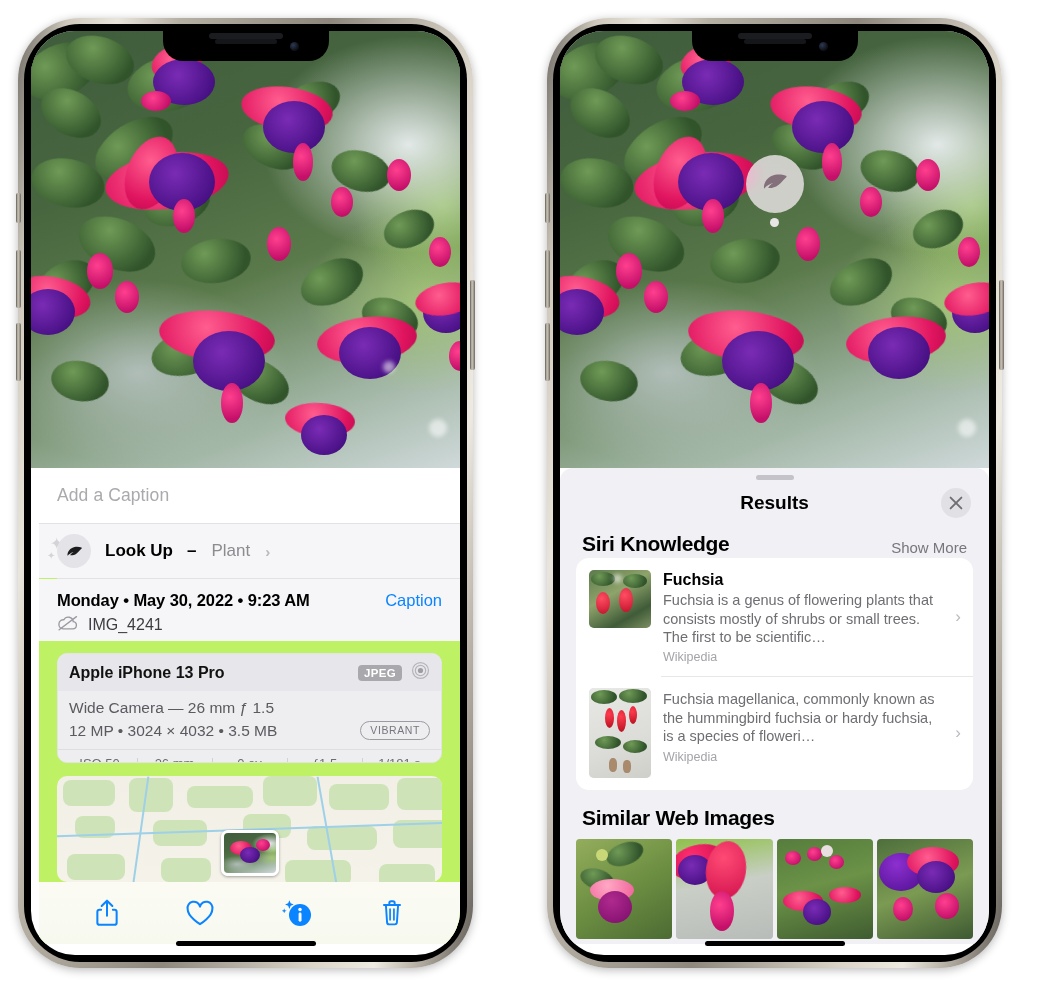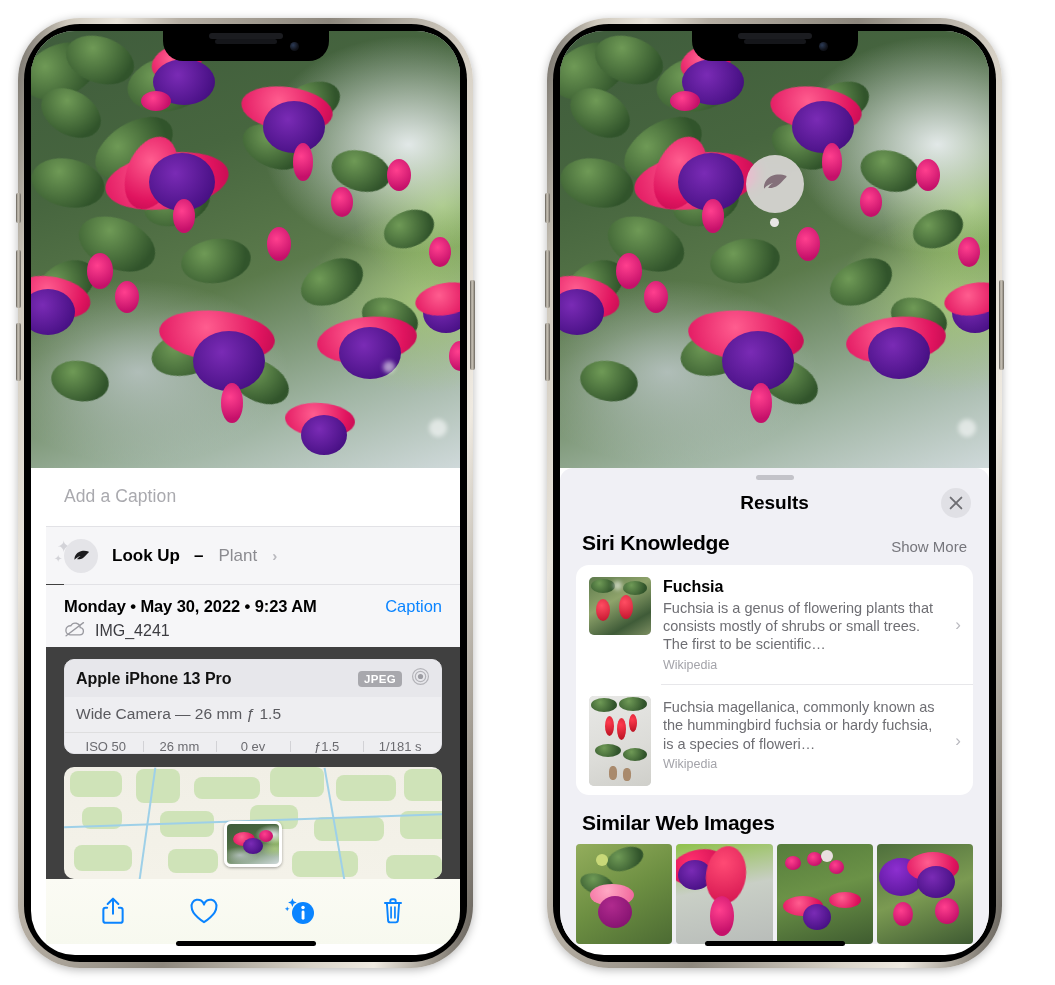--- a/index.html
+++ b/index.html
@@ -39,21 +39,21 @@
       linear-gradient(160deg,#3f5c3c 0%,#47663f 30%,#5b7a4b 55%,#9fb4a2 80%,#cfd9da 100%);
   }
   .fl{position:absolute;border-radius:50%;filter:blur(.3px);}
   .pink{background:radial-gradient(circle at 40% 35%,#ff5d8f,#e0145f 70%,#c00a50);}
   .purple{background:radial-gradient(circle at 40% 35%,#7a2bb5,#4b1288 70%,#360c66);}
   .magenta{background:radial-gradient(circle at 40% 35%,#ff3f8e,#c5106a 75%);}
   .leaf{background:radial-gradient(circle at 35% 30%,#6f9a56,#31542b 75%);}
   .bokeh{border-radius:50%;background:rgba(255,255,255,.55);filter:blur(2px);}
 
   
-  .sheet-left{position:absolute;left:15px;right:0;bottom:0;background:#404040;display:flex;flex-direction:column;}
+  .sheet-left{position:absolute;left:8px;right:0;bottom:0;background:#bef264;display:flex;flex-direction:column;}
   .caption-row{height:62px;display:flex;align-items:center;padding:0 18px;background:#fff;border-bottom:1px solid #e2e2e6;}
   .caption-ph{color:#a9a9ae;font-size:17.5px;letter-spacing:.1px;}
   .lookup-row{height:62px;display:flex;align-items:center;padding:0 18px;background:#f6f6f8;position:relative;}
   .leafbadge{position:relative;width:34px;height:34px;border-radius:50%;background:#e4e4e8;display:flex;align-items:center;justify-content:center;flex:0 0 auto;}
   .spark{position:absolute;color:#d3d3d8;font-size:13px;line-height:1;}
   .lookup-txt{margin-left:14px;font-size:17px;color:#000;font-weight:700;display:flex;align-items:center;gap:9px;}
   .lookup-txt .sub{font-weight:400;color:#8b8b90;margin-left:6px;}
   .chev{color:#b9b9be;font-size:15px;margin-left:6px;font-weight:600;}
   .divider{height:1px;background:#e2e2e6;margin-left:18px;}
   .meta-block{background:#f6f6f8;padding:12px 18px 6px;}
@@ -82,21 +82,21 @@
   .toolbar{height:70px;display:flex;align-items:center;justify-content:space-around;padding:0 22px;
            background:linear-gradient(180deg,#fbfbf4,#f7f9ef);}
   .tb-ic{color:#0a84ff;display:flex;align-items:center;justify-content:center;}
 
   
   .sheet-right{position:absolute;left:0;right:0;bottom:0;background:#f0f0f5;border-radius:13px 13px 0 0;display:flex;flex-direction:column;overflow:hidden;}
   .grabber{width:38px;height:5px;border-radius:3px;background:#c3c3c9;margin:7px auto 0;}
   .res-head{position:relative;height:46px;display:flex;align-items:center;justify-content:center;}
   .res-title{font-size:19px;font-weight:700;color:#000;}
   .closebtn{position:absolute;right:18px;top:50%;transform:translateY(-50%);width:30px;height:30px;border-radius:50%;background:#e0e0e5;display:flex;align-items:center;justify-content:center;}
-  .sec-head{display:flex;align-items:flex-end;justify-content:space-between;padding:6px 22px 10px;}
+  .sec-head{display:flex;align-items:flex-end;justify-content:space-between;padding:6px 22px 2px;}
   .sec-title{font-size:21px;font-weight:700;color:#000;letter-spacing:-.3px;}
   .show-more{font-size:15px;color:#76767c;}
   .klist{margin:0 16px;background:#fff;border-radius:13px;overflow:hidden;}
   .krow{display:flex;align-items:flex-start;padding:12px 13px;position:relative;}
   .krow+.krow:before{content:"";position:absolute;left:85px;right:0;top:0;height:1px;background:#e7e7ea;}
   .kthumb{width:62px;height:58px;border-radius:5px;flex:0 0 auto;overflow:hidden;position:relative;background:#d9d9d9;}
   .ktxt{margin-left:12px;flex:1;min-width:0;padding-right:16px;}
   .ktitle{font-size:16px;font-weight:700;color:#000;line-height:1.2;}
   .kdesc{font-size:14.5px;color:#6e6e73;line-height:1.27;margin-top:2px;}
   .ksrc{font-size:12.5px;color:#a3a3a9;margin-top:4px;}
@@ -232,20 +232,24 @@
                   <circle cx="11" cy="11" r="9.2" fill="none" stroke="#b4b4b9" stroke-width="1.4"></circle>
                   <circle cx="11" cy="11" r="6" fill="none" stroke="#b4b4b9" stroke-width="1.4"></circle>
                   <circle cx="11" cy="11" r="3" fill="#9d9da3"></circle>
                 </svg>
               </span>
             </span>
           </div>
           <div class="card-body">
             <div class="cb-row">
               <span class="cb-txt">Wide Camera — 26 mm ƒ 1.5</span>
+            </div>
+            <div class="cb-row" style="margin-top:4px;">
+              <span class="cb-txt">12 MP • 3024 × 4032 • 3.5 MB</span>
+              <span class="vibrant">VIBRANT</span>
             </div>
           </div>
           <div class="exif">
             <div>ISO 50</div>
             <div>26 mm</div>
             <div>0 ev</div>
             <div>ƒ1.5</div>
             <div>1/181 s</div>
           </div>
         </div>

